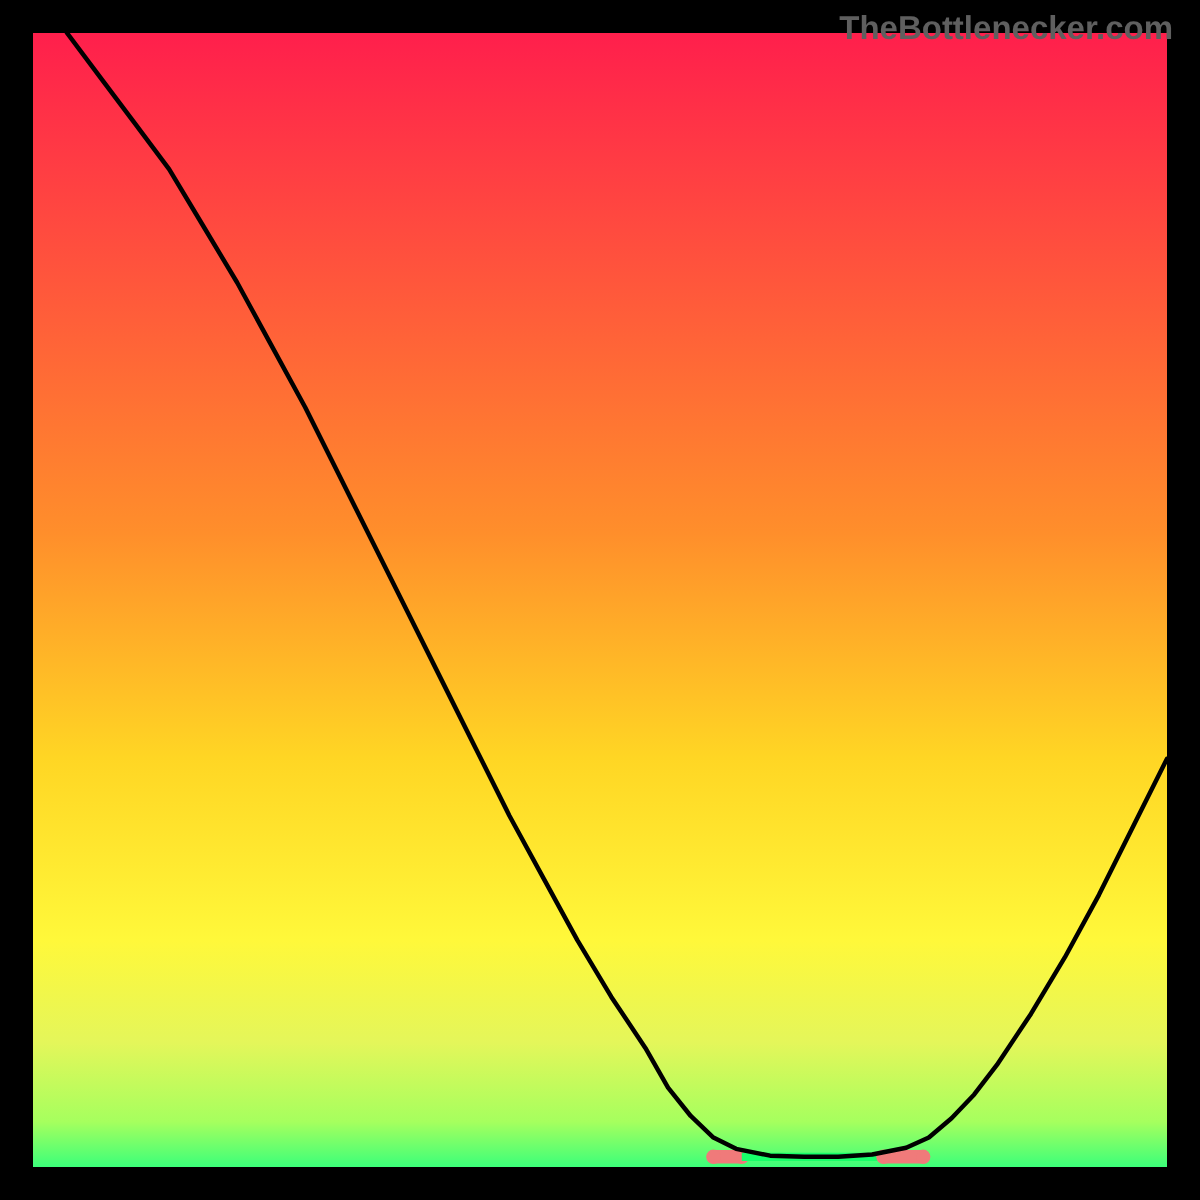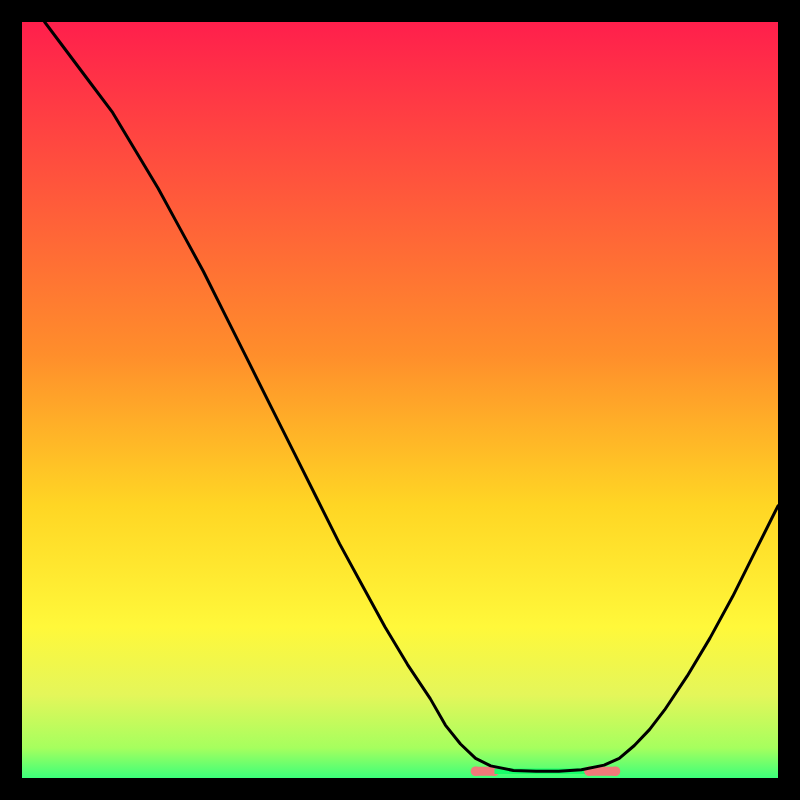--- a/index.html
+++ b/index.html
@@ -26,20 +26,21 @@
     top: 22px;
     width: 756px;
     height: 756px;
   }
   svg { display: block; }
 </style>
 </head>
 <body>
 <div class="container">
 
+  <div class="watermark">TheBottlenecker.com</div>
 
   <div class="plot">
     <svg id="chart-svg" width="756" height="756" viewBox="0 0 756 756">
         <defs>
           <linearGradient id="bg-grad" x1="0" y1="0" x2="0" y2="1">
             <stop offset="0%" stop-color="#ff1f4c"></stop>
             <stop offset="44%" stop-color="#ff8e2b"></stop>
             <stop offset="64%" stop-color="#ffd624"></stop>
             <stop offset="80%" stop-color="#fff83a"></stop>
             <stop offset="89%" stop-color="#e4f65a"></stop>

